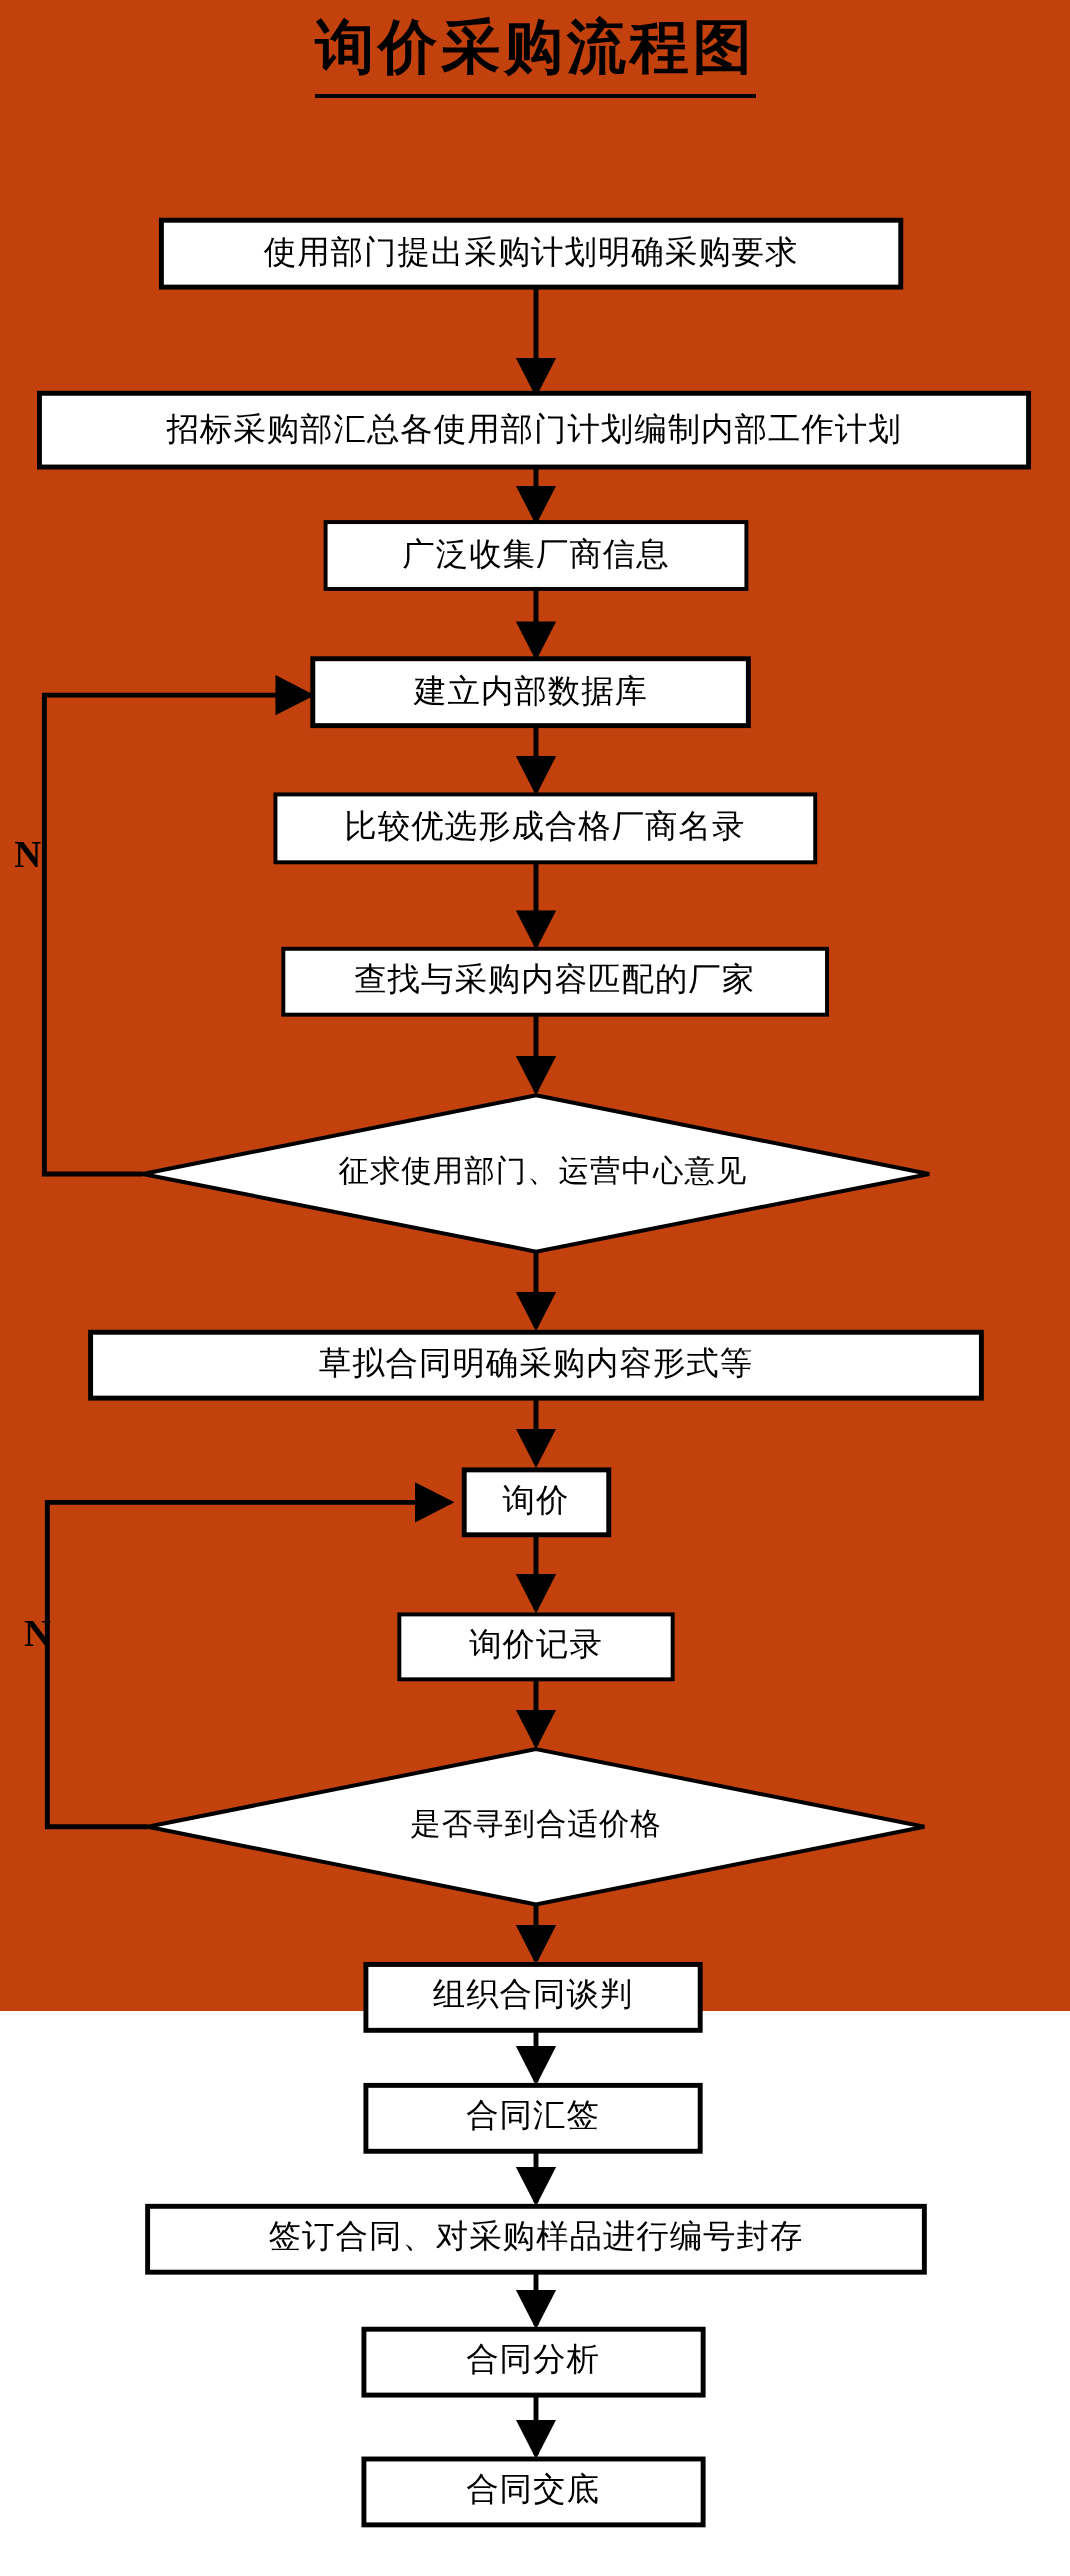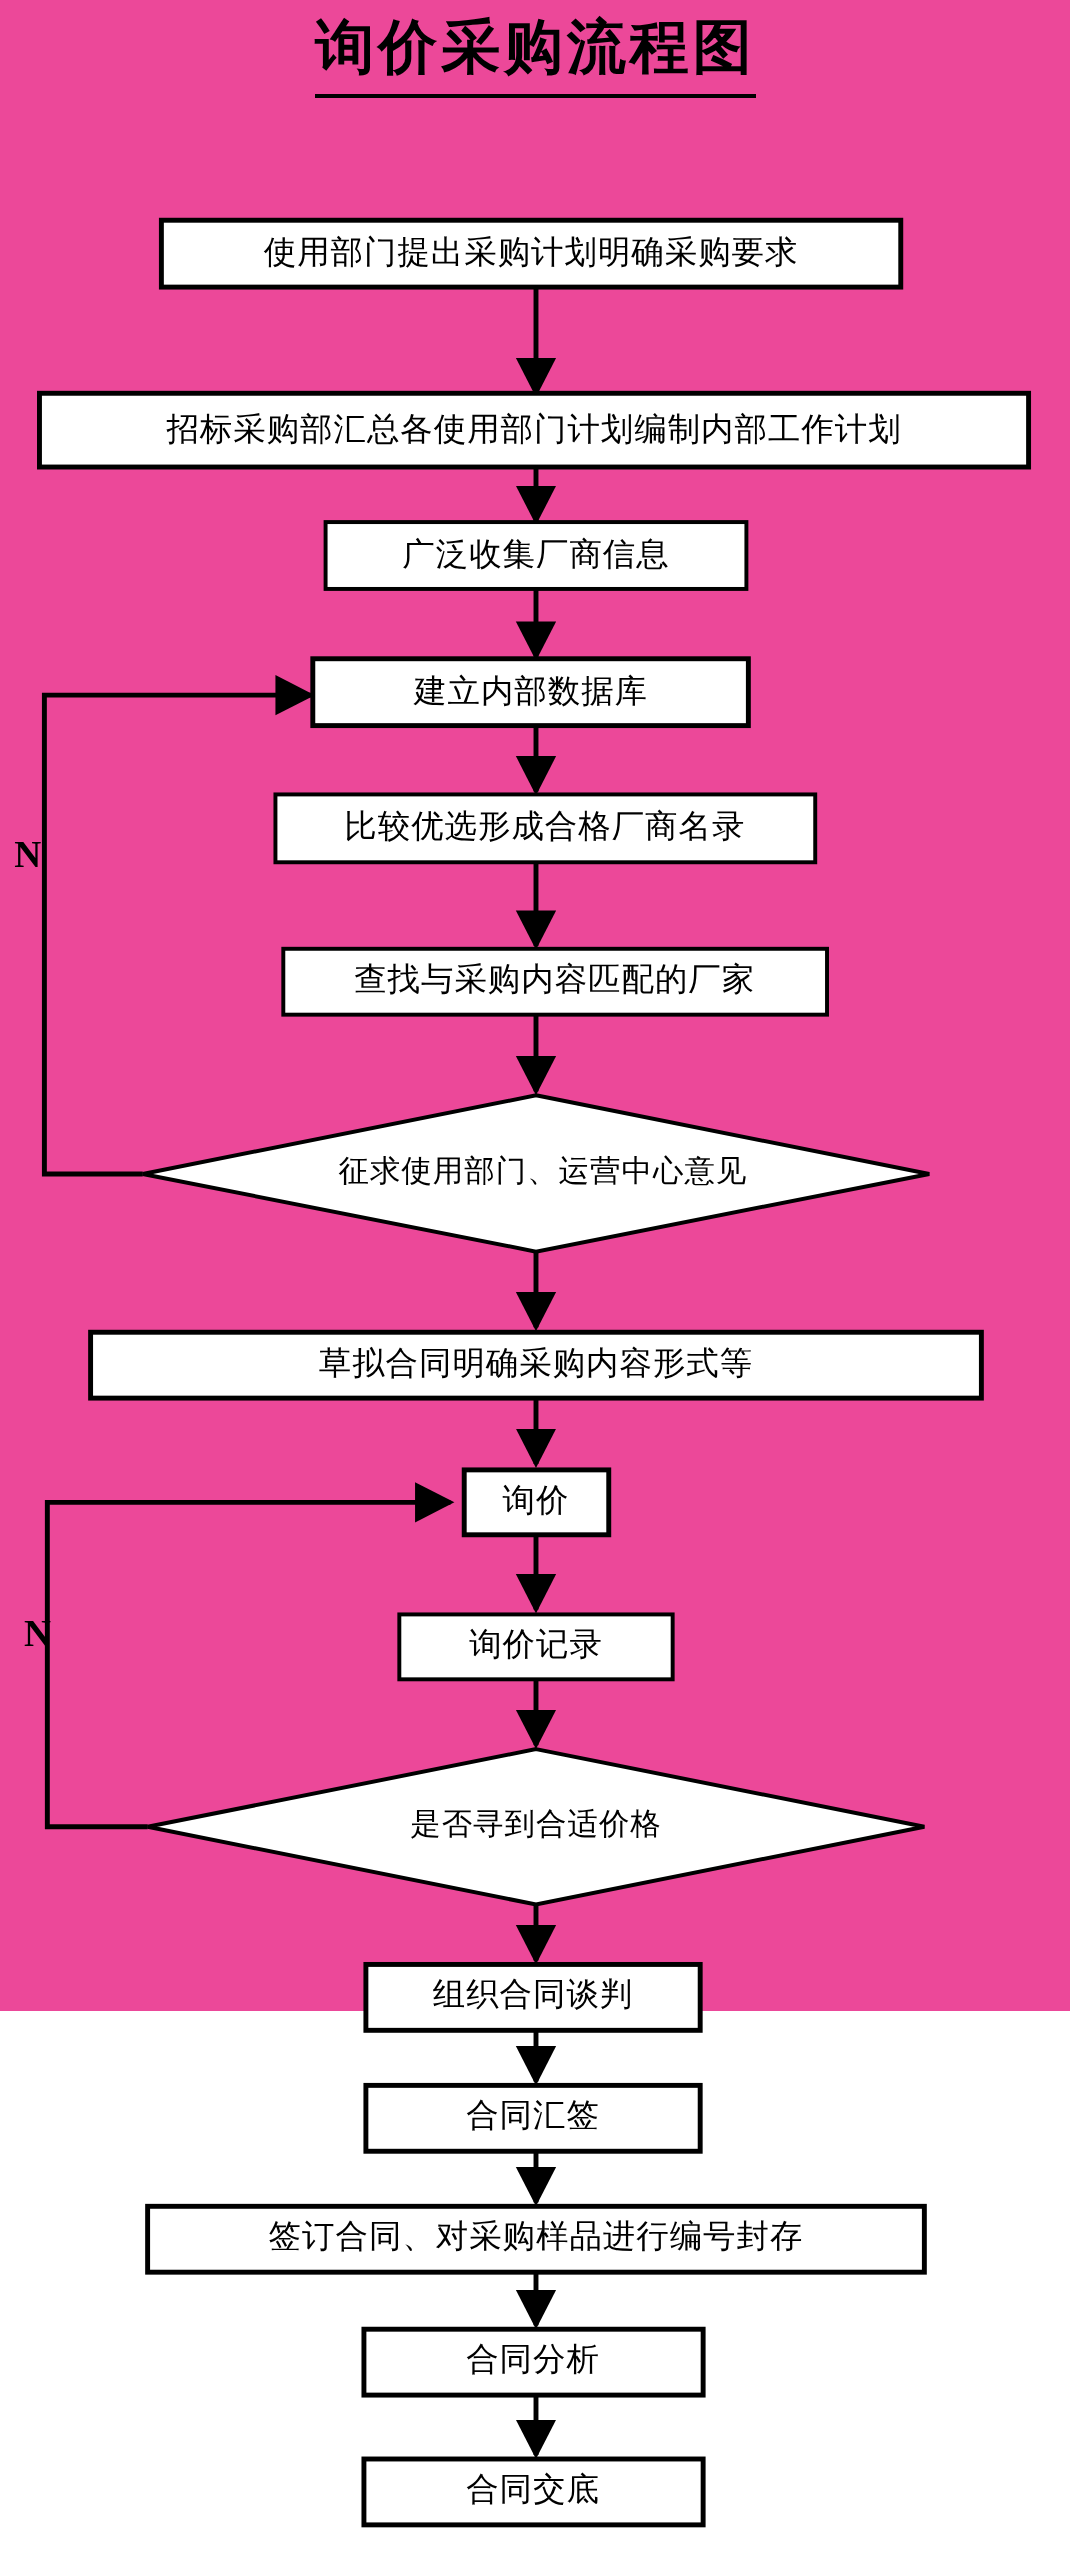--- a/index.html
+++ b/index.html
@@ -10,21 +10,21 @@
   body {
     width: 1071px;
     height: 2576px;
     font-family: "Liberation Serif", "DejaVu Serif", serif;
     overflow: hidden;
   }
   #flowchart-root {
     position: relative;
     width: 1071px;
     height: 2011px;
-    background: #ec4899;
+    background: #c2410c;
   }
   svg.chart-canvas {
     position: absolute;
     left: 0;
     top: 0;
     width: 1071px;
     height: 2576px;
     display: block;
   }
   .node-shape {

